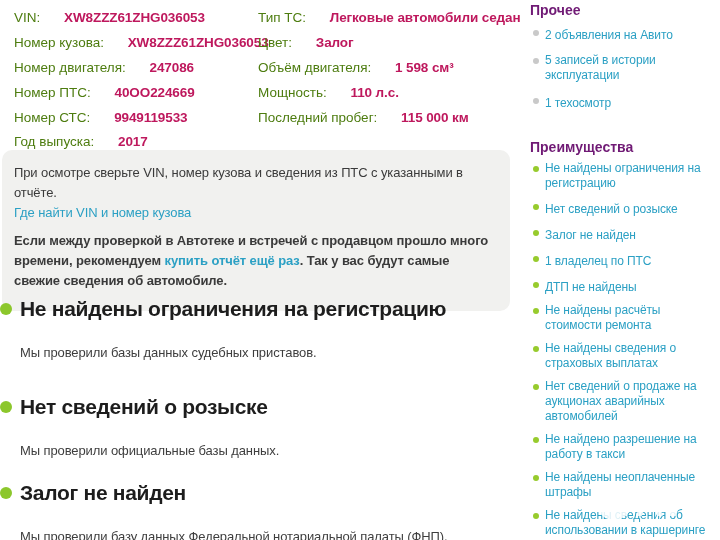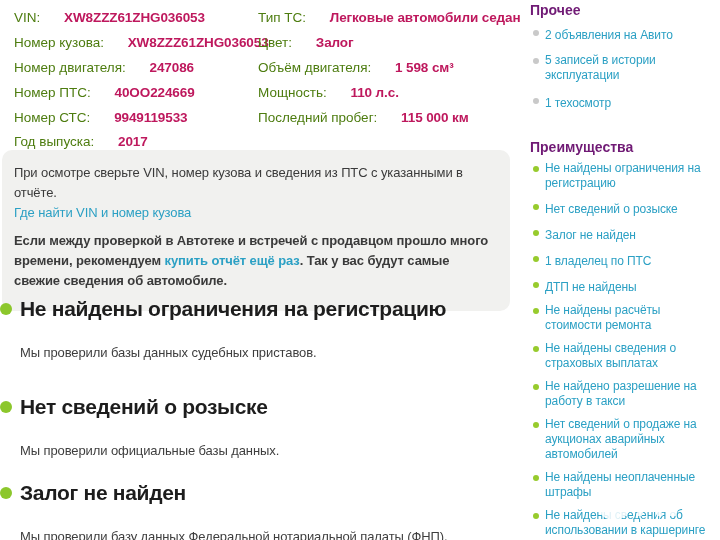--- a/index.html
+++ b/index.html
@@ -216,25 +216,25 @@
 
       <li>
         <a class="link">Не найдены расчёты стоимости ремонта</a>
       </li>
 
       <li>
         <a class="link">Не найдены сведения о страховых выплатах</a>
       </li>
 
       <li>
+        <a class="link">Нет сведений о продаже на аукционах аварийных автомобилей</a>
+      </li>
+
+      <li>
         <a class="link">Не найдено разрешение на работу в такси</a>
-      </li>
-
-      <li>
-        <a class="link">Нет сведений о продаже на аукционах аварийных автомобилей</a>
       </li>
 
       <li>
         <a class="link">Не найдены неоплаченные штрафы</a>
       </li>
 
       <li>
         <a class="link">Не найдены сведения об использовании в каршеринге</a>
       </li>
 

